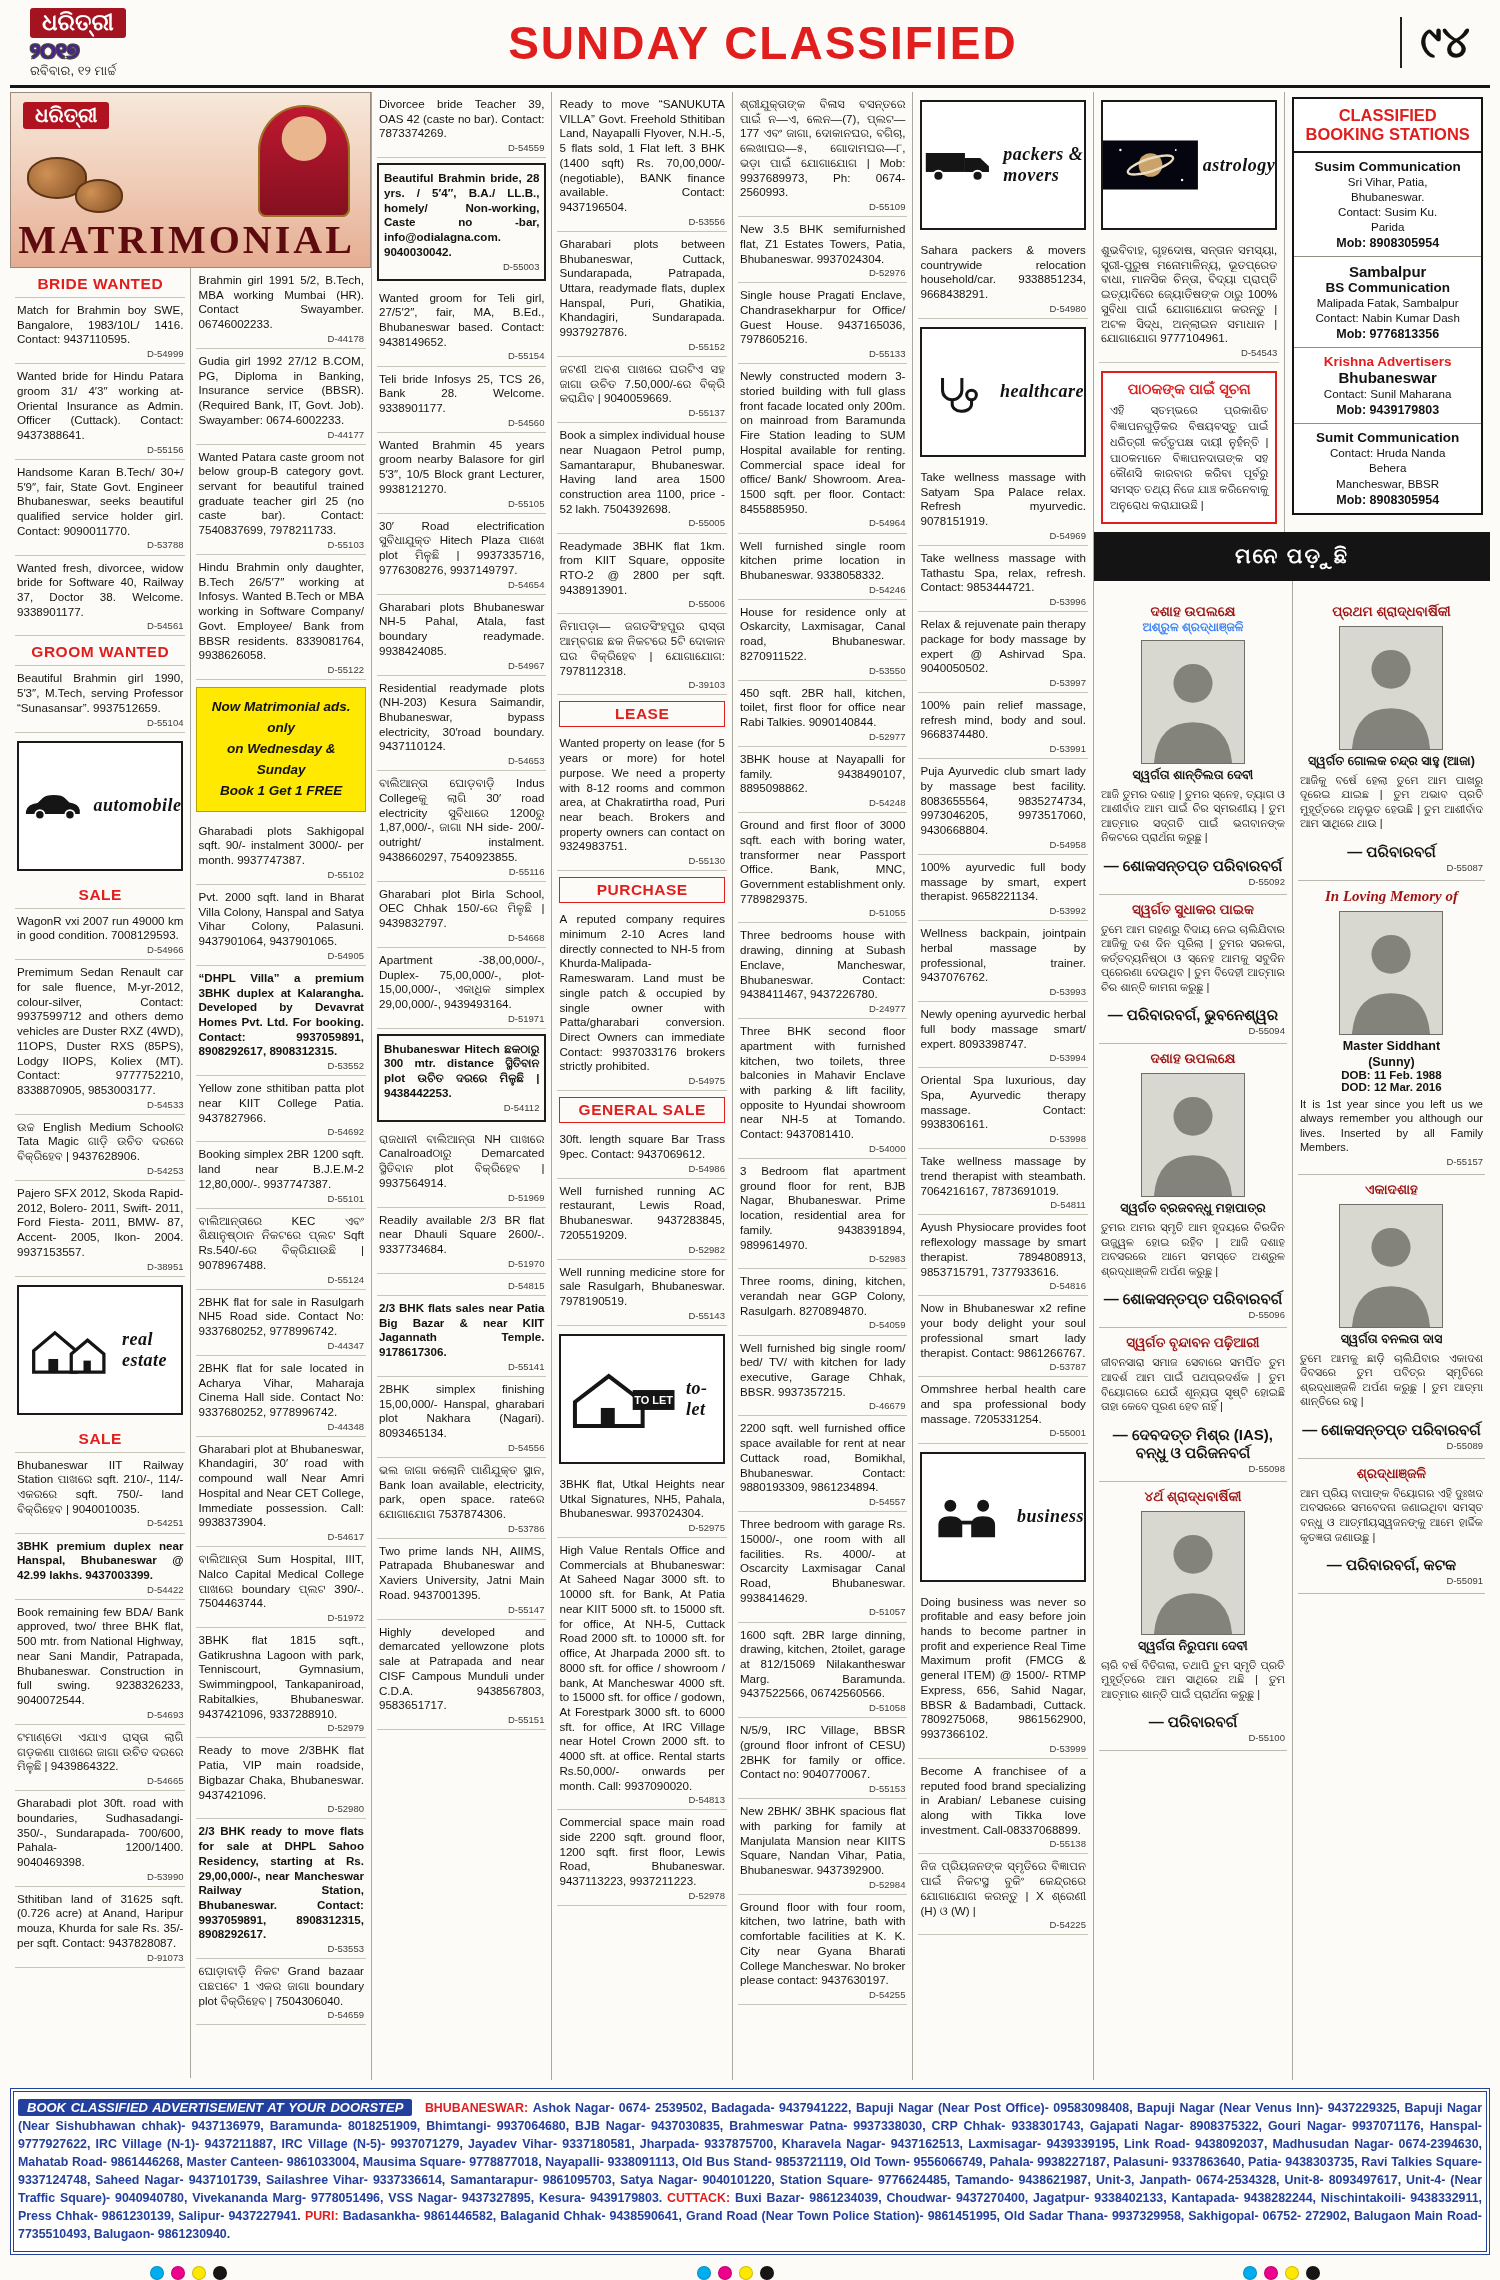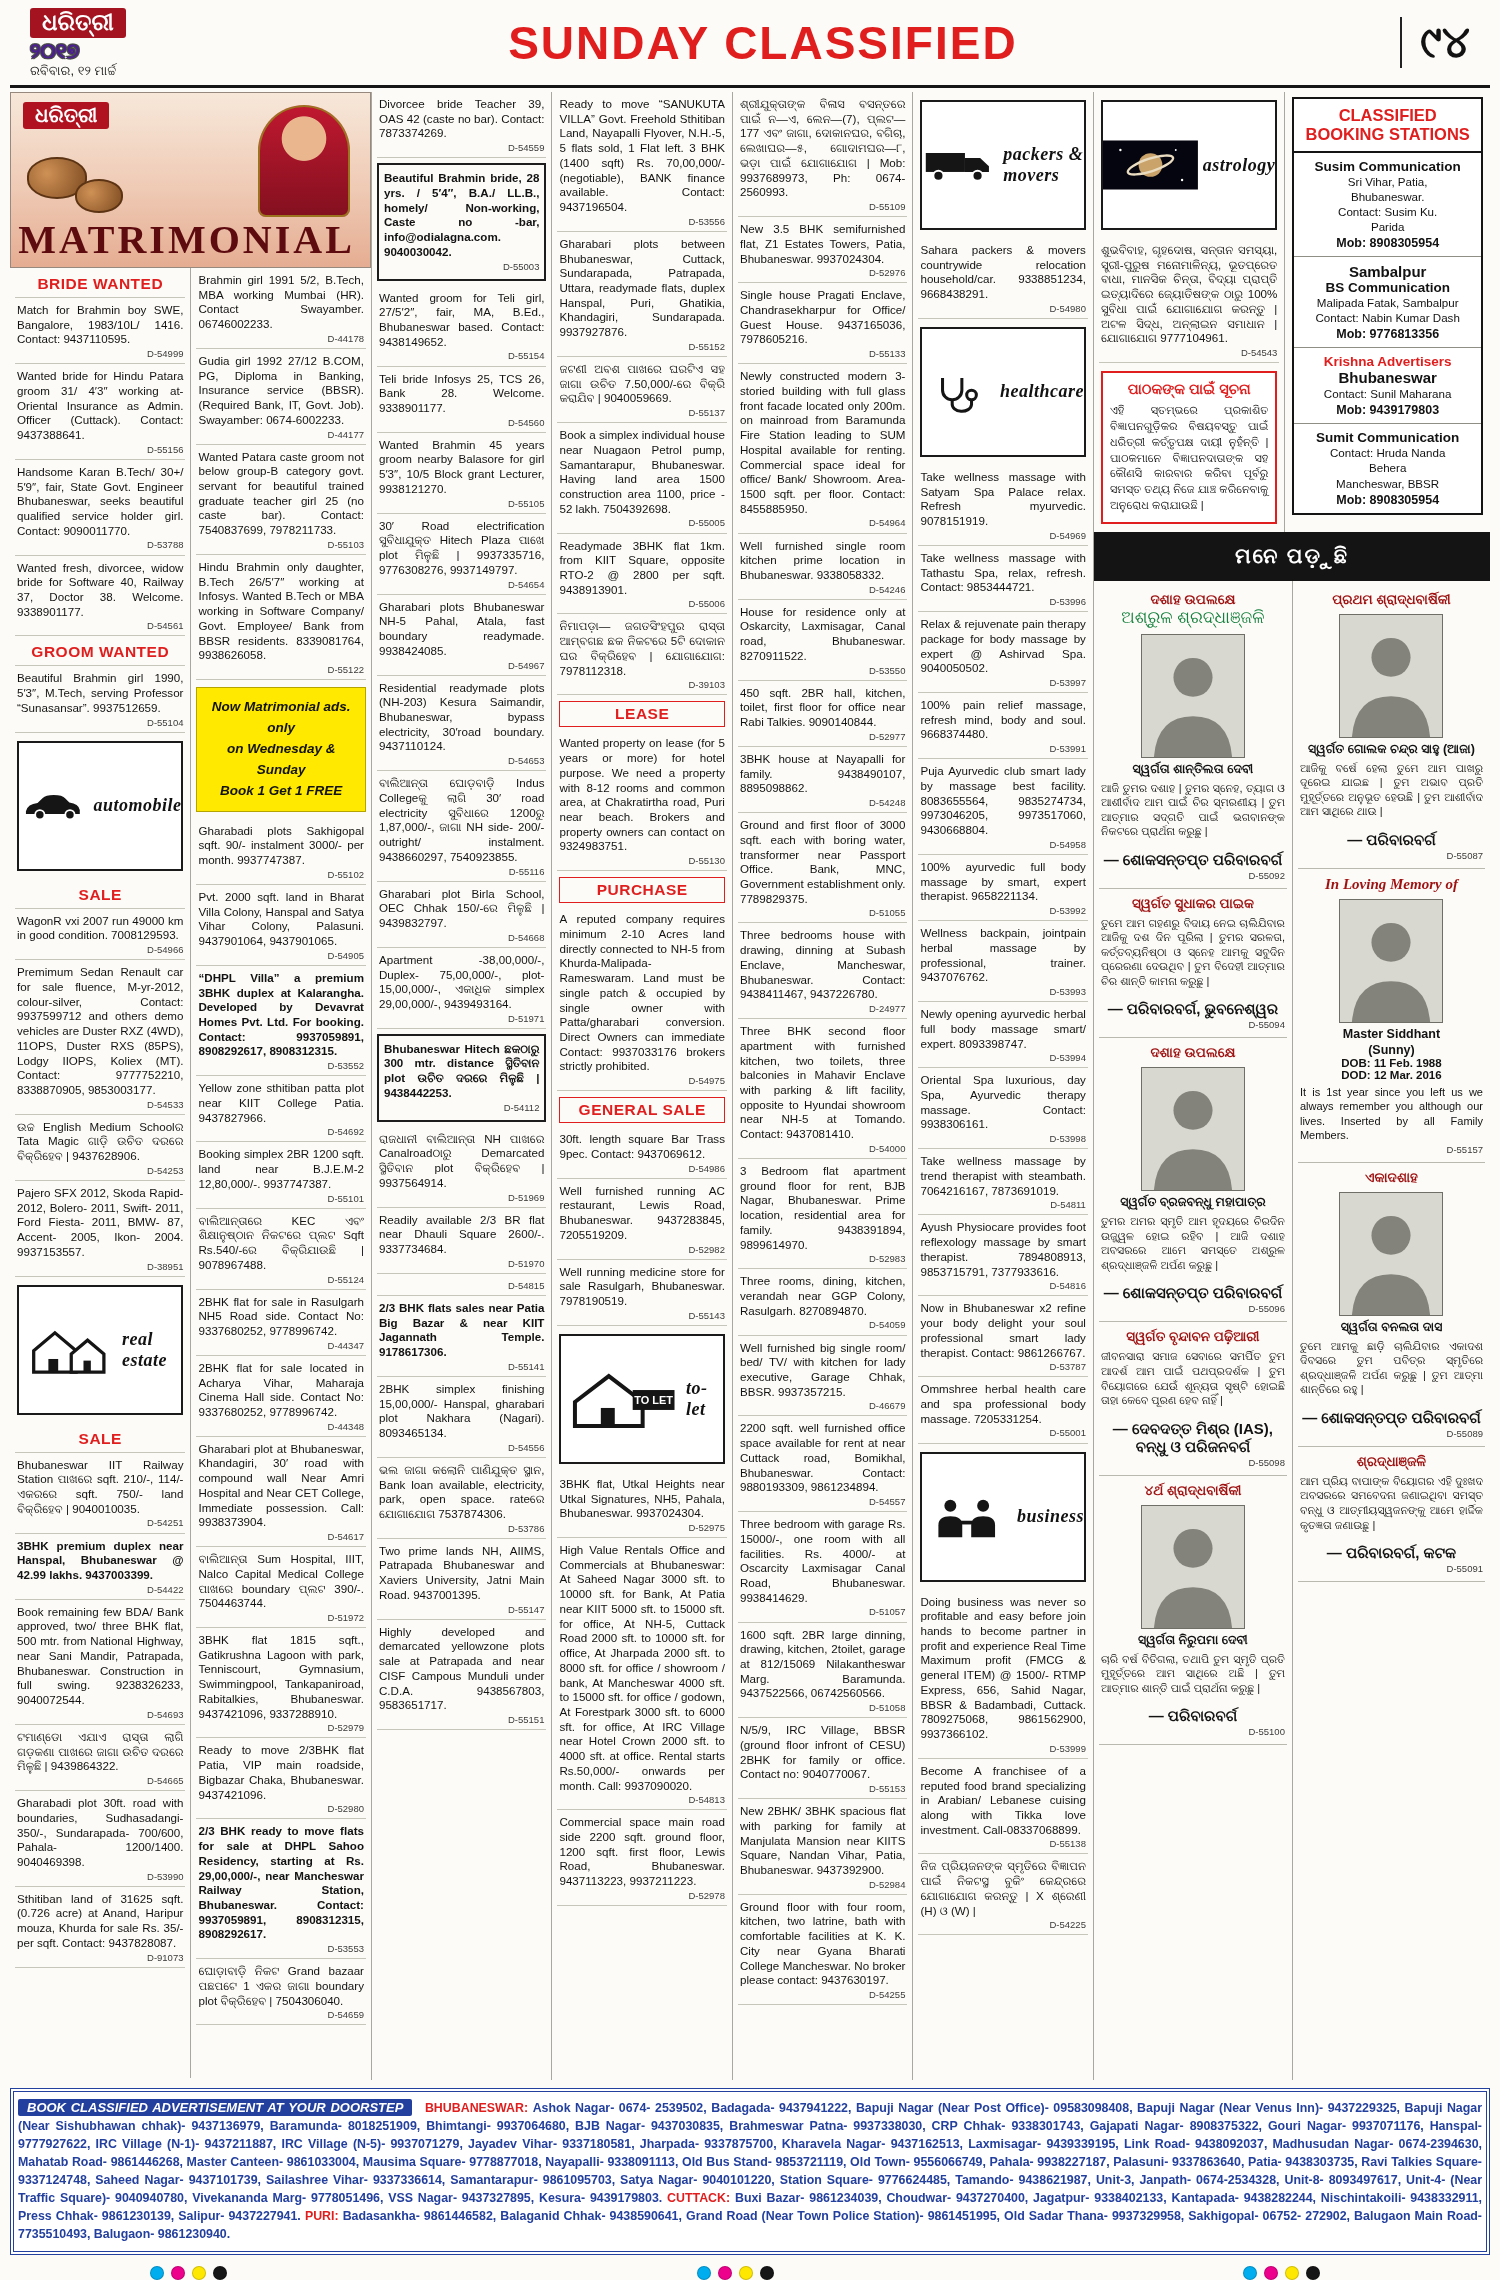--- a/index.html
+++ b/index.html
@@ -48,26 +48,26 @@
   .matri{height:176px;border:1px solid #97897d;position:relative;background:linear-gradient(180deg,#f7e8da 0%,#efcab5 55%,#e5ad92 100%);overflow:hidden}
   .matri-logo{position:absolute;top:9px;left:12px;background:#b01220;color:#fff;font-weight:bold;font-family:"Liberation Serif",serif;font-size:20px;padding:2px 12px;border-radius:3px}
   .matri-title{position:absolute;bottom:4px;left:0;right:8px;text-align:center;font-family:"Liberation Serif",serif;font-weight:bold;font-size:40px;color:#5e0b10;letter-spacing:3px}
   .drum{position:absolute;width:60px;height:42px;background:radial-gradient(circle at 32% 38%,#cf9155,#7d4a20);border-radius:50% / 46%;border:2px solid #5c3414}
   .drum.d1{left:16px;top:64px}
   .drum.d2{left:64px;top:86px;width:48px;height:34px}
   .bride{position:absolute;right:20px;top:12px;width:92px;height:112px;border-radius:46px 46px 8px 8px;background:radial-gradient(circle at 50% 30%,#e9b68e 0 24%,transparent 25%),linear-gradient(180deg,#c01830,#83101f);box-shadow:0 0 0 2px #9c741f inset}
   
   .mem-banner{background:#141414;color:#fff;text-align:center;font-weight:bold;font-size:21px;padding:12px 0;font-family:"Liberation Serif",serif;letter-spacing:2px}
   .mem-grid{display:grid;grid-template-columns:1fr 1fr;flex:1;overflow:hidden}
-  .mem-col{padding:4px 5px;overflow:hidden}
+  .mem-col{padding:16px 5px;overflow:hidden}
   .mem-col+.mem-col{border-left:1px solid #a8a89e}
   .mem-card{border-bottom:1px solid #b9b9af;padding:7px 2px;text-align:center}
   .mem-h{color:#9e1212;font-weight:800;font-size:13.5px}
   .mem-h.en{font-family:"Liberation Serif",serif;font-style:italic;font-size:15px}
-  .mem-sub{color:#15803d;font-weight:400;font-size:17px}
+  .mem-sub{color:#3b82f6;font-weight:700;font-size:12px}
   .photo{width:104px;height:124px;margin:6px auto 4px;border:1px solid #6f6f67;background:#dcdcd4;overflow:hidden}
   .photo svg{width:100%;height:100%}
   .mem-name{font-weight:bold;font-size:12.5px;margin-top:2px}
   .mem-line{font-size:11.5px;font-weight:bold}
   .mem-text{font-size:11px;text-align:justify;margin-top:4px;line-height:1.32}
   .mem-sig{font-size:15px;text-align:center;margin-top:12px;font-weight:bold}
   
   .booking{border:2.5px solid #141414;margin:5px 2px;background:#fff}
   .bk-head{color:#e01e1e;text-align:center;font-weight:800;font-size:16.5px;line-height:1.15;padding:7px 2px;border-bottom:2px solid #141414}
   .bk-entry{border-bottom:1px solid #8f8f86;padding:6px;text-align:center}

